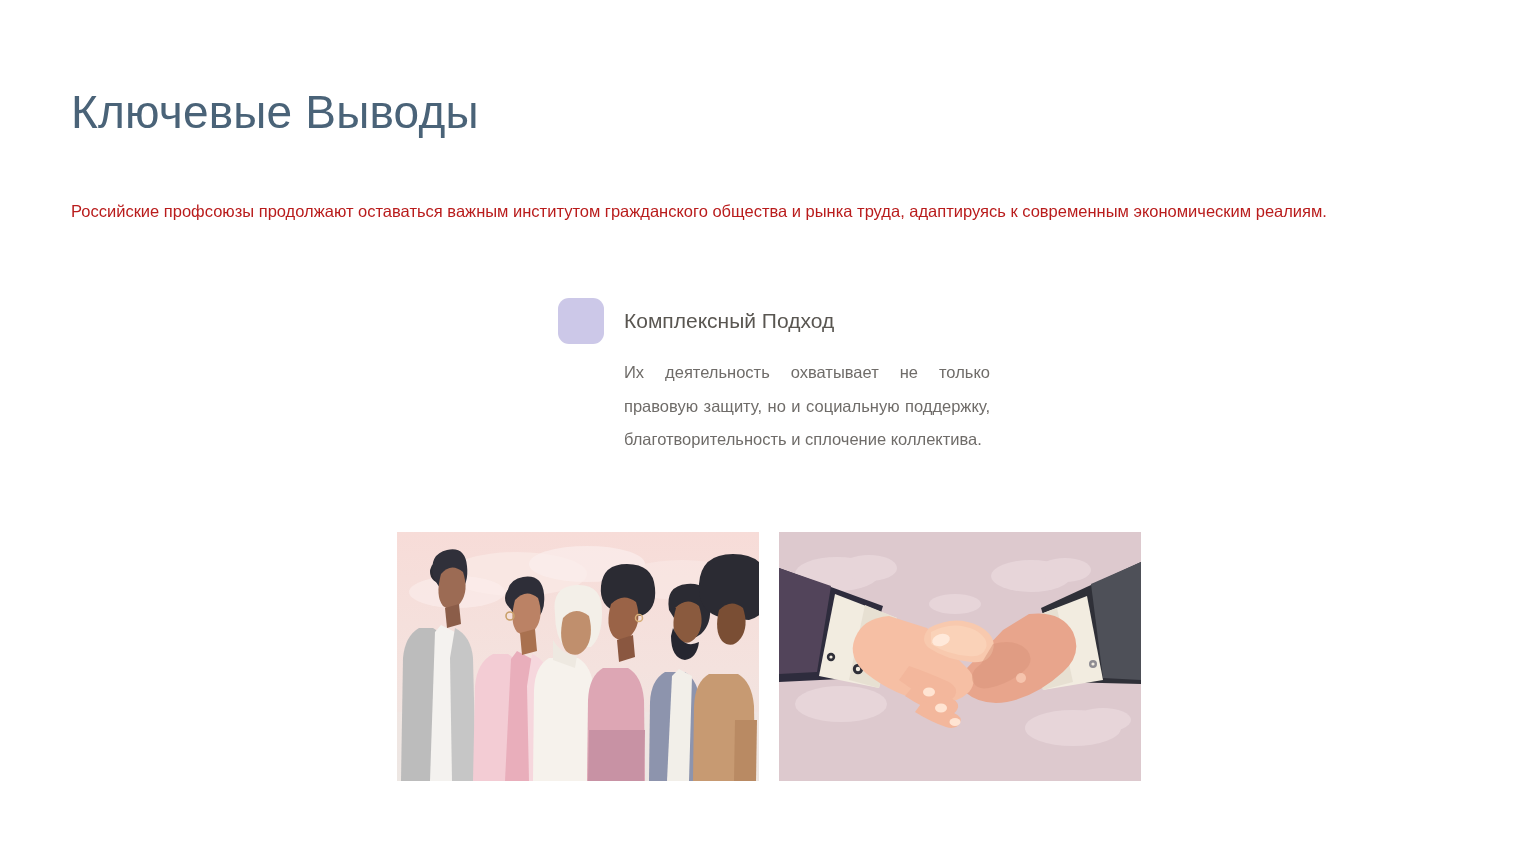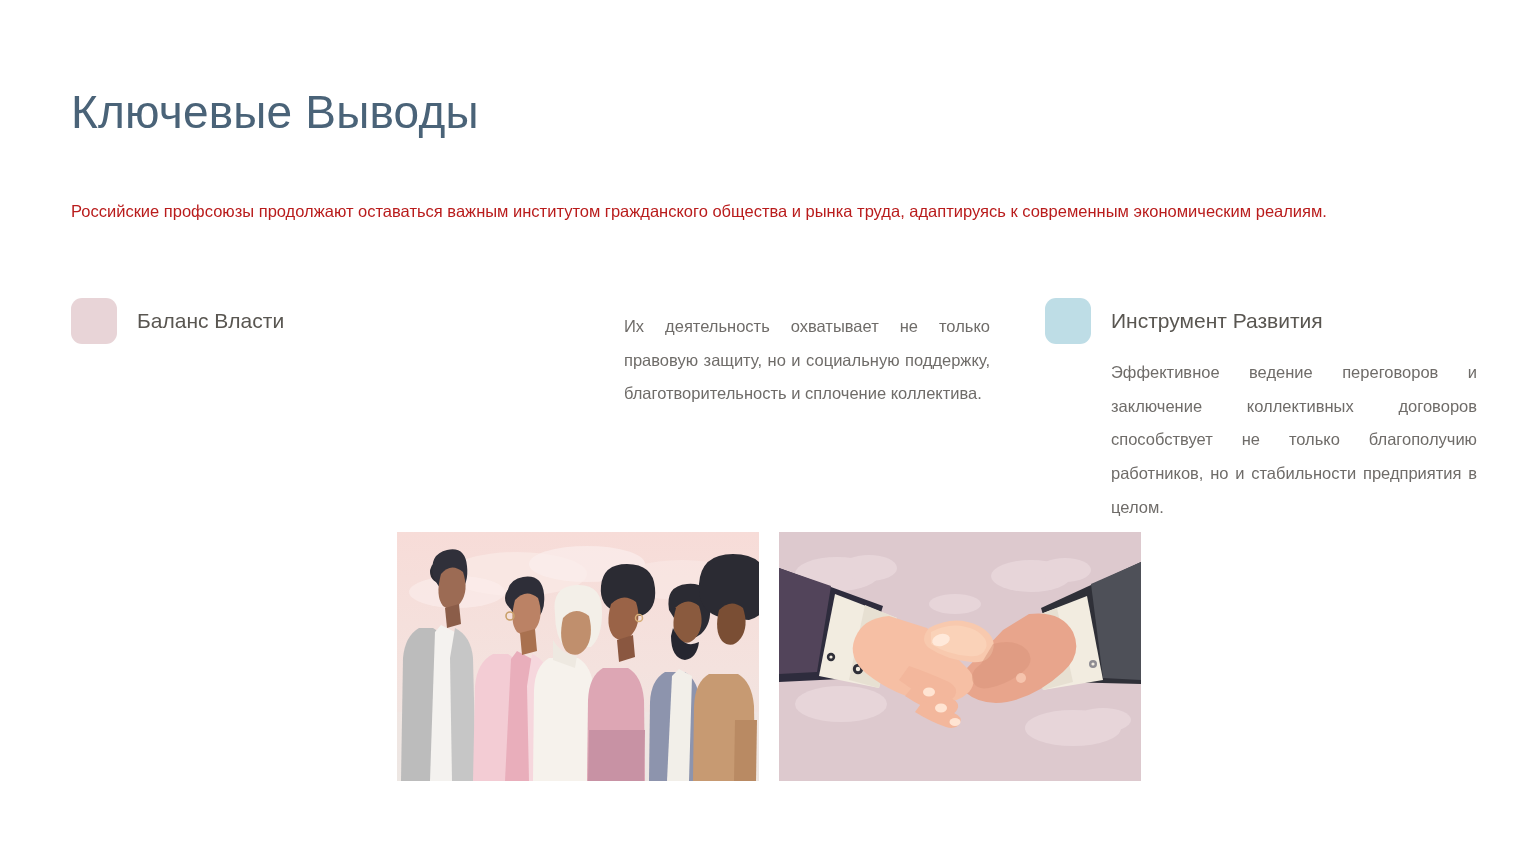--- a/index.html
+++ b/index.html
@@ -121,37 +121,30 @@
 
 <div class="slide">
 
   <h1 class="slide-title">Ключевые Выводы</h1>
 
   <p class="intro">Российские профсоюзы продолжают оставаться важным институтом гражданского общества и рынка труда, адаптируясь к современным экономическим реалиям.</p>
 
   <div class="cards">
 
     <div class="card">
+    </div>
+
+    <div class="card">
       <div class="card-head">
-        <div class="card-icon" style="background:#e8d4d7;"></div>
-        <div class="card-title">Баланс Власти</div>
+        <div class="card-icon" style="background:#ccc8e8;"></div>
+        <div class="card-title">Комплексный Подход</div>
       </div>
-    </div>
-
-    <div class="card">
       <div class="card-body">Их деятельность охватывает не только правовую защиту, но и социальную поддержку, благотворительность и сплочение коллектива.</div>
     </div>
 
-    <div class="card wide">
-      <div class="card-head">
-        <div class="card-icon" style="background:#bedde6;"></div>
-        <div class="card-title">Инструмент Развития</div>
-      </div>
-      <div class="card-body">Эффективное ведение переговоров и заключение коллективных договоров способствует не только благополучию работников, но и стабильности предприятия в целом.</div>
-    </div>
 
   </div>
 
   <div class="images">
 
     <div class="photo">
       <svg viewBox="0 0 362 249" xmlns="http://www.w3.org/2000/svg" aria-hidden="true">
         <defs>
           <linearGradient id="sky1" x1="0" y1="0" x2="0" y2="1">
             <stop offset="0%" stop-color="#f7dcd8"></stop>

